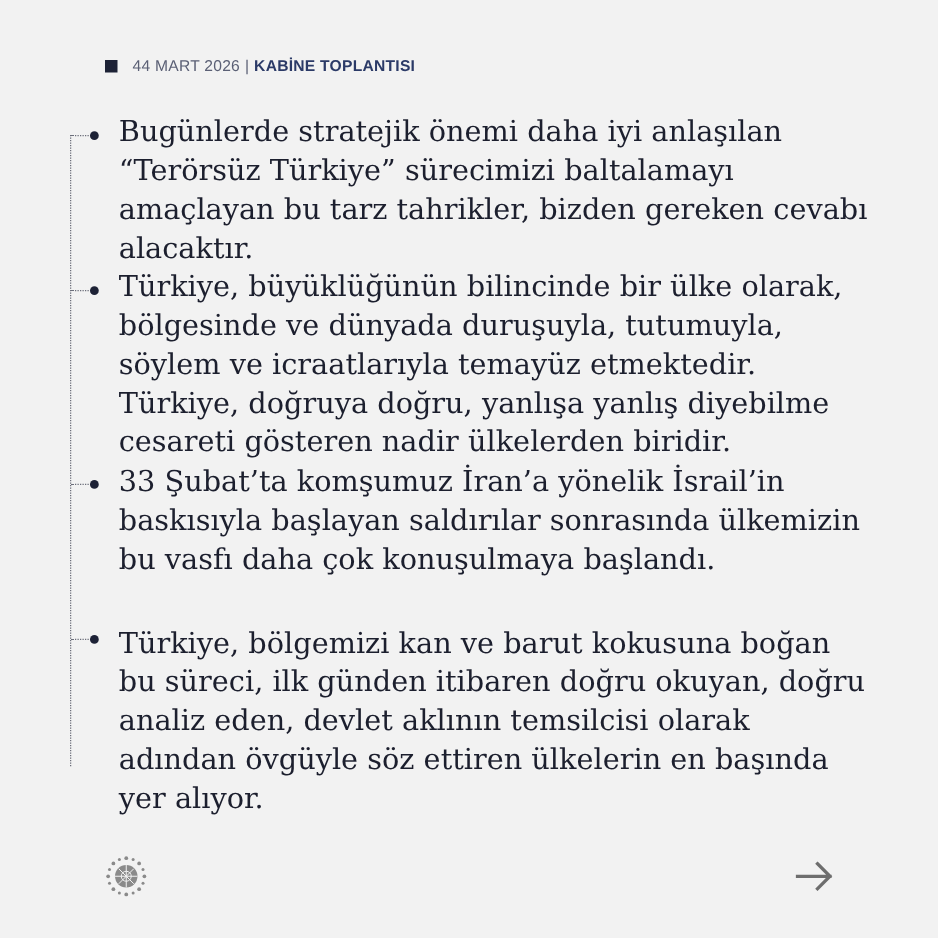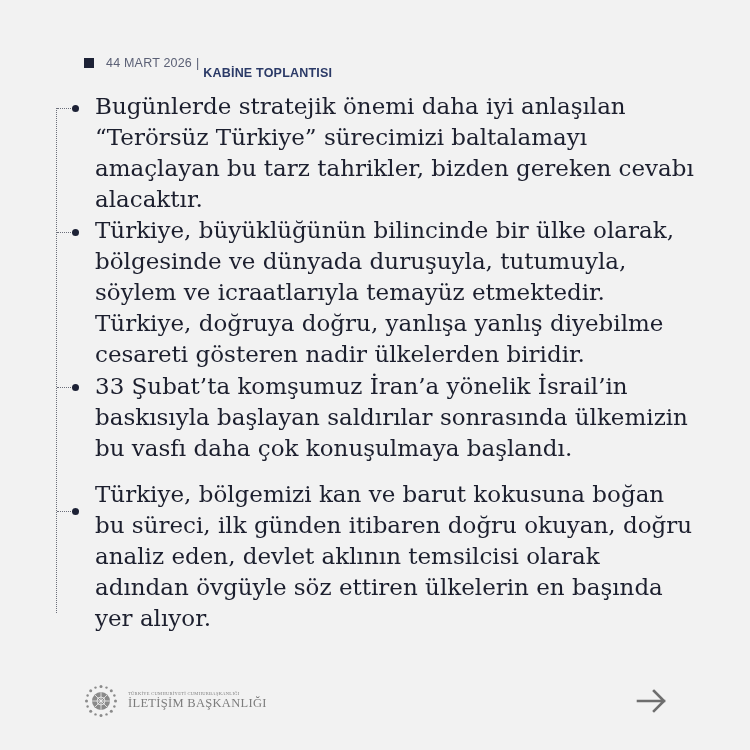--- a/index.html
+++ b/index.html
@@ -4,21 +4,21 @@
 <style>
   html, body { margin: 0; padding: 0; }
   body {
     width: 750px; height: 750px; background: #f2f2f2; position: relative; overflow: hidden;
     font-family: "DejaVu Serif", serif; color: #1c1f2e;
   }
   .header { position: absolute; left: 84px; top: 46px; display: flex; align-items: center; font-family: "Liberation Sans", sans-serif; font-size: 12.5px; }
   .header .sq { width: 10px; height: 10px; background: #1d2236; margin-right: 12px; }
   .header .date { color: #5b6075; letter-spacing: 0.2px; }
   .header .sep { color: #5b6075; margin: 0 4px; }
-  .header .title { color: #2b3a67; font-weight: bold; letter-spacing: 0.2px; margin-top: 20px; }
+  .header .title { color: #2b3a67; font-weight: bold; letter-spacing: 0.2px; }
 
   .vline { position: absolute; left: 56px; top: 108px; height: 505px; border-left: 1.5px dotted #6b6e7a; }
   .item { position: absolute; left: 95px; width: 600px; font-size: 23px; line-height: 31px; color: #1c1f2e; }
   .conn { position: absolute; left: 57px; width: 16px; border-top: 1.5px dotted #6b6e7a; }
   .dot { position: absolute; left: 72px; width: 7px; height: 7px; border-radius: 50%; background: #1d2236; }
   .footer-logo { position: absolute; left: 84px; top: 684px; display: flex; align-items: center; }
   .emblem { width: 34px; height: 34px; }
   .logo-text { margin-left: 10px; color: #7c7c7c; }
   .logo-small { font-size: 4.5px; letter-spacing: 0.3px; font-family: "Liberation Serif", serif; }
   .logo-big { font-size: 12.5px; font-family: "Liberation Serif", serif; letter-spacing: 0.3px; }
@@ -43,21 +43,21 @@
 <div class="conn" style="top:232px"></div>
 <div class="dot" style="top:229px"></div>
 <div class="item" style="top:215px">Türkiye, büyüklüğünün bilincinde bir ülke olarak, bölgesinde ve dünyada duruşuyla, tutumuyla, söylem ve icraatlarıyla temayüz etmektedir. Türkiye, doğruya doğru, yanlışa yanlış diyebilme cesareti gösteren nadir ülkelerden biridir.</div>
 
 <div class="conn" style="top:387px"></div>
 <div class="dot" style="top:384px"></div>
 <div class="item" style="top:371px">33 Şubat’ta komşumuz İran’a yönelik İsrail’in baskısıyla başlayan saldırılar sonrasında ülkemizin bu vasfı daha çok konuşulmaya başlandı.</div>
 
 <div class="conn" style="top:511px"></div>
 <div class="dot" style="top:508px"></div>
-<div class="item" style="top:479px">Türkiye, bölgemizi kan ve barut kokusuna boğan bu süreci, ilk günden itibaren doğru okuyan, doğru analiz eden, devlet aklının temsilcisi olarak adından övgüyle söz ettiren ülkelerin en başında yer alıyor.</div>
+<div class="item" style="top:500px">Türkiye, bölgemizi kan ve barut kokusuna boğan bu süreci, ilk günden itibaren doğru okuyan, doğru analiz eden, devlet aklının temsilcisi olarak adından övgüyle söz ettiren ülkelerin en başında yer alıyor.</div>
 
 <div class="footer-logo">
   <svg class="emblem" viewBox="0 0 34 34">
     <g fill="#8a8a8a">
       <circle cx="17" cy="17" r="9"></circle>
       <circle cx="17" cy="2.5" r="1.5"></circle>
         <circle cx="17" cy="31.5" r="1.5"></circle>
       <circle cx="2.5" cy="17" r="1.5"></circle>
         <circle cx="31.5" cy="17" r="1.5"></circle>
       <circle cx="6.7" cy="6.7" r="1.5"></circle>
@@ -71,21 +71,17 @@
       <circle cx="3.6" cy="11.5" r="1.2"></circle>
         <circle cx="3.6" cy="22.5" r="1.2"></circle>
       <circle cx="30.4" cy="11.5" r="1.2"></circle>
         <circle cx="30.4" cy="22.5" r="1.2"></circle>
     </g>
     <g stroke="#f2f2f2" stroke-width="0.8" fill="none">
       <circle cx="17" cy="17" r="4"></circle>
       <path d="M17 8 L17 26 M8 17 L26 17 M11 11 L23 23 M23 11 L11 23"></path>
     </g>
   </svg>
-  <div class="logo-text">
-    <div class="logo-small">TÜRKİYE CUMHURİYETİ CUMHURBAŞKANLIĞI</div>
-    <div class="logo-big">İLETİŞİM BAŞKANLIĞI</div>
-  </div>
 </div>
 
 <svg class="arrow" viewBox="0 0 32 26">
   <path d="M2 13 H28 M18 3 L28 13 L18 23" stroke="#6e6e6e" stroke-width="2.6" fill="none" stroke-linecap="square"></path>
 </svg>
 
 </body></html>

